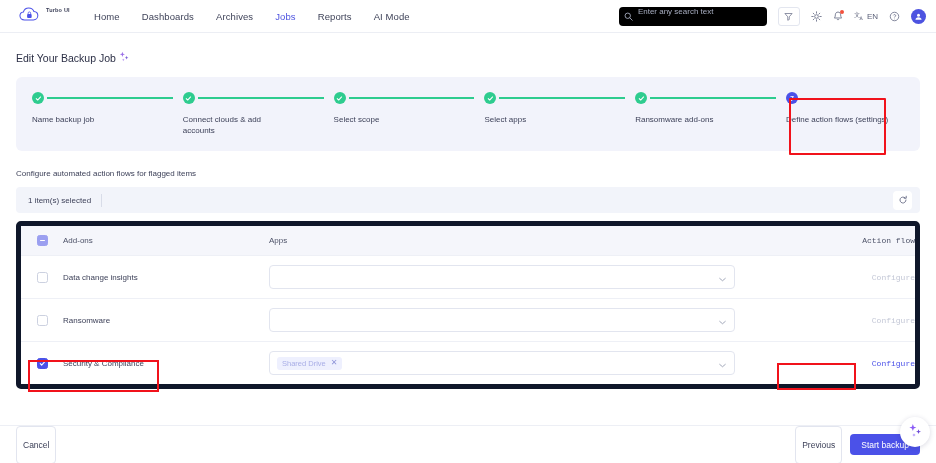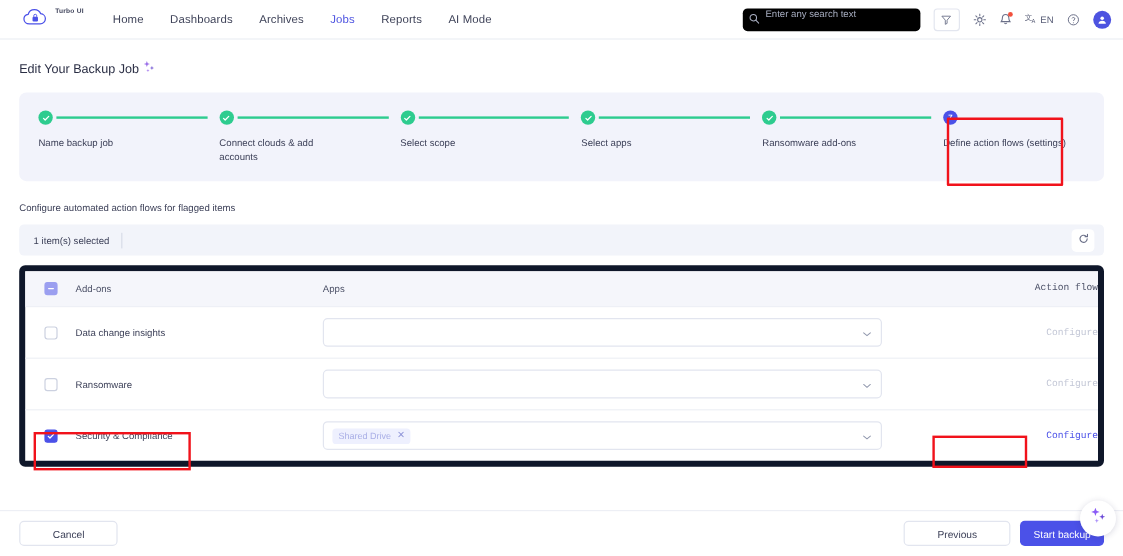--- a/index.html
+++ b/index.html
@@ -184,21 +184,21 @@
     position: absolute; left: 0; right: 0; bottom: 0; height: 38px;
     border-top: 1px solid #edeff5; background: #fff;
     display: flex; align-items: center; padding: 0 16px;
   }
   .btn {
     font-size: 8.5px; border-radius: 4px; cursor: pointer;
     display: flex; align-items: center; justify-content: center;
     font-family: "Liberation Sans", sans-serif;
   }
   .btn-ghost {
-    height: 21px; padding: 0 27px; border: 1px solid #e2e5ef;
+    height: 38px; padding: 0 6px; border: 1px solid #e2e5ef;
     background: #fff; color: #3b3f57;
   }
   .btn-primary {
     height: 21px; padding: 0 11px; border: none;
     background: #4b51e8; color: #fff;
   }
   .footer-right { margin-left: auto; display: flex; align-items: center; gap: 8px; }
 
   .fab {
     position: absolute; right: 6px; bottom: 16px;

